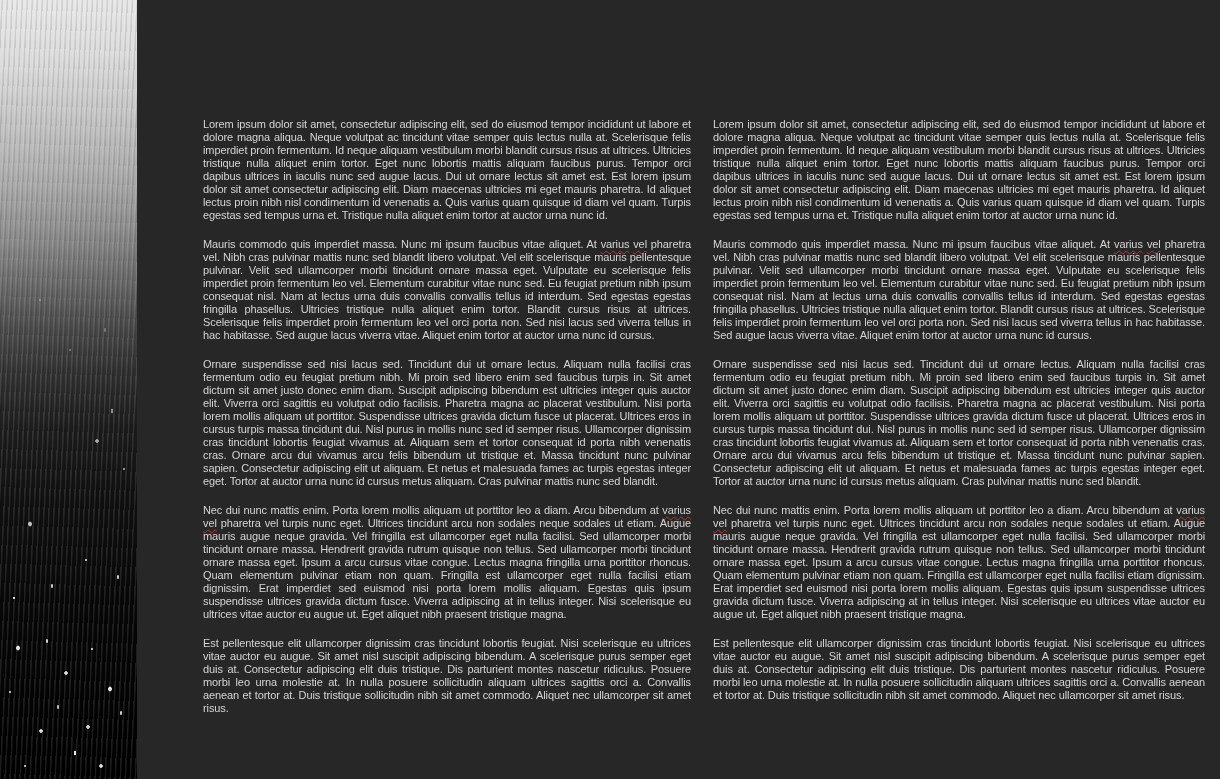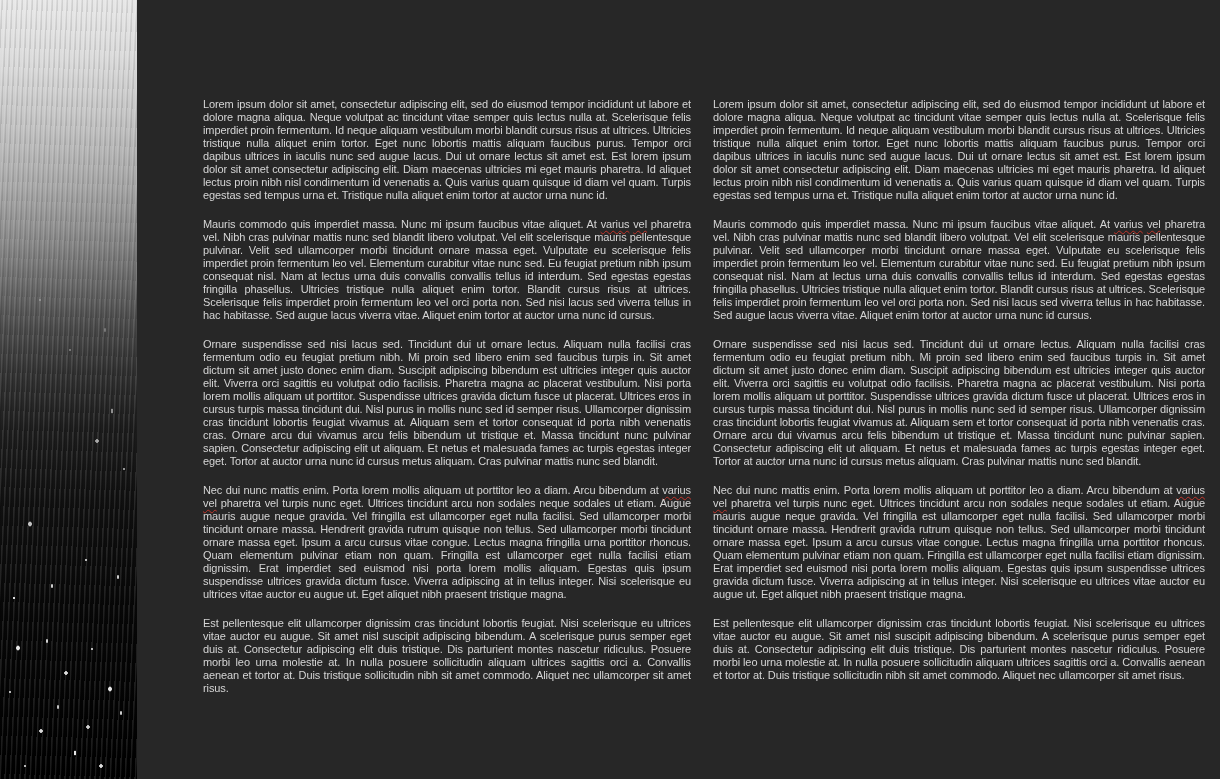--- a/index.html
+++ b/index.html
@@ -64,21 +64,21 @@
     width: 1083px;
     height: 779px;
   }
 
   .columns {
     display: flex;
     padding: 98px 0 0 66px;
     gap: 22px;
   }
 
-  .col { width: 488px; }
+  .col { width: 488px; margin-top: 20px; }
   .col.right { width: 492px; }
 
   .para {
     margin: 0 0 16px 0;
     font-size: 11px;
     line-height: 13px;
     letter-spacing: -0.1px;
     text-align: justify;
     color: #d5d5d5;
   }

